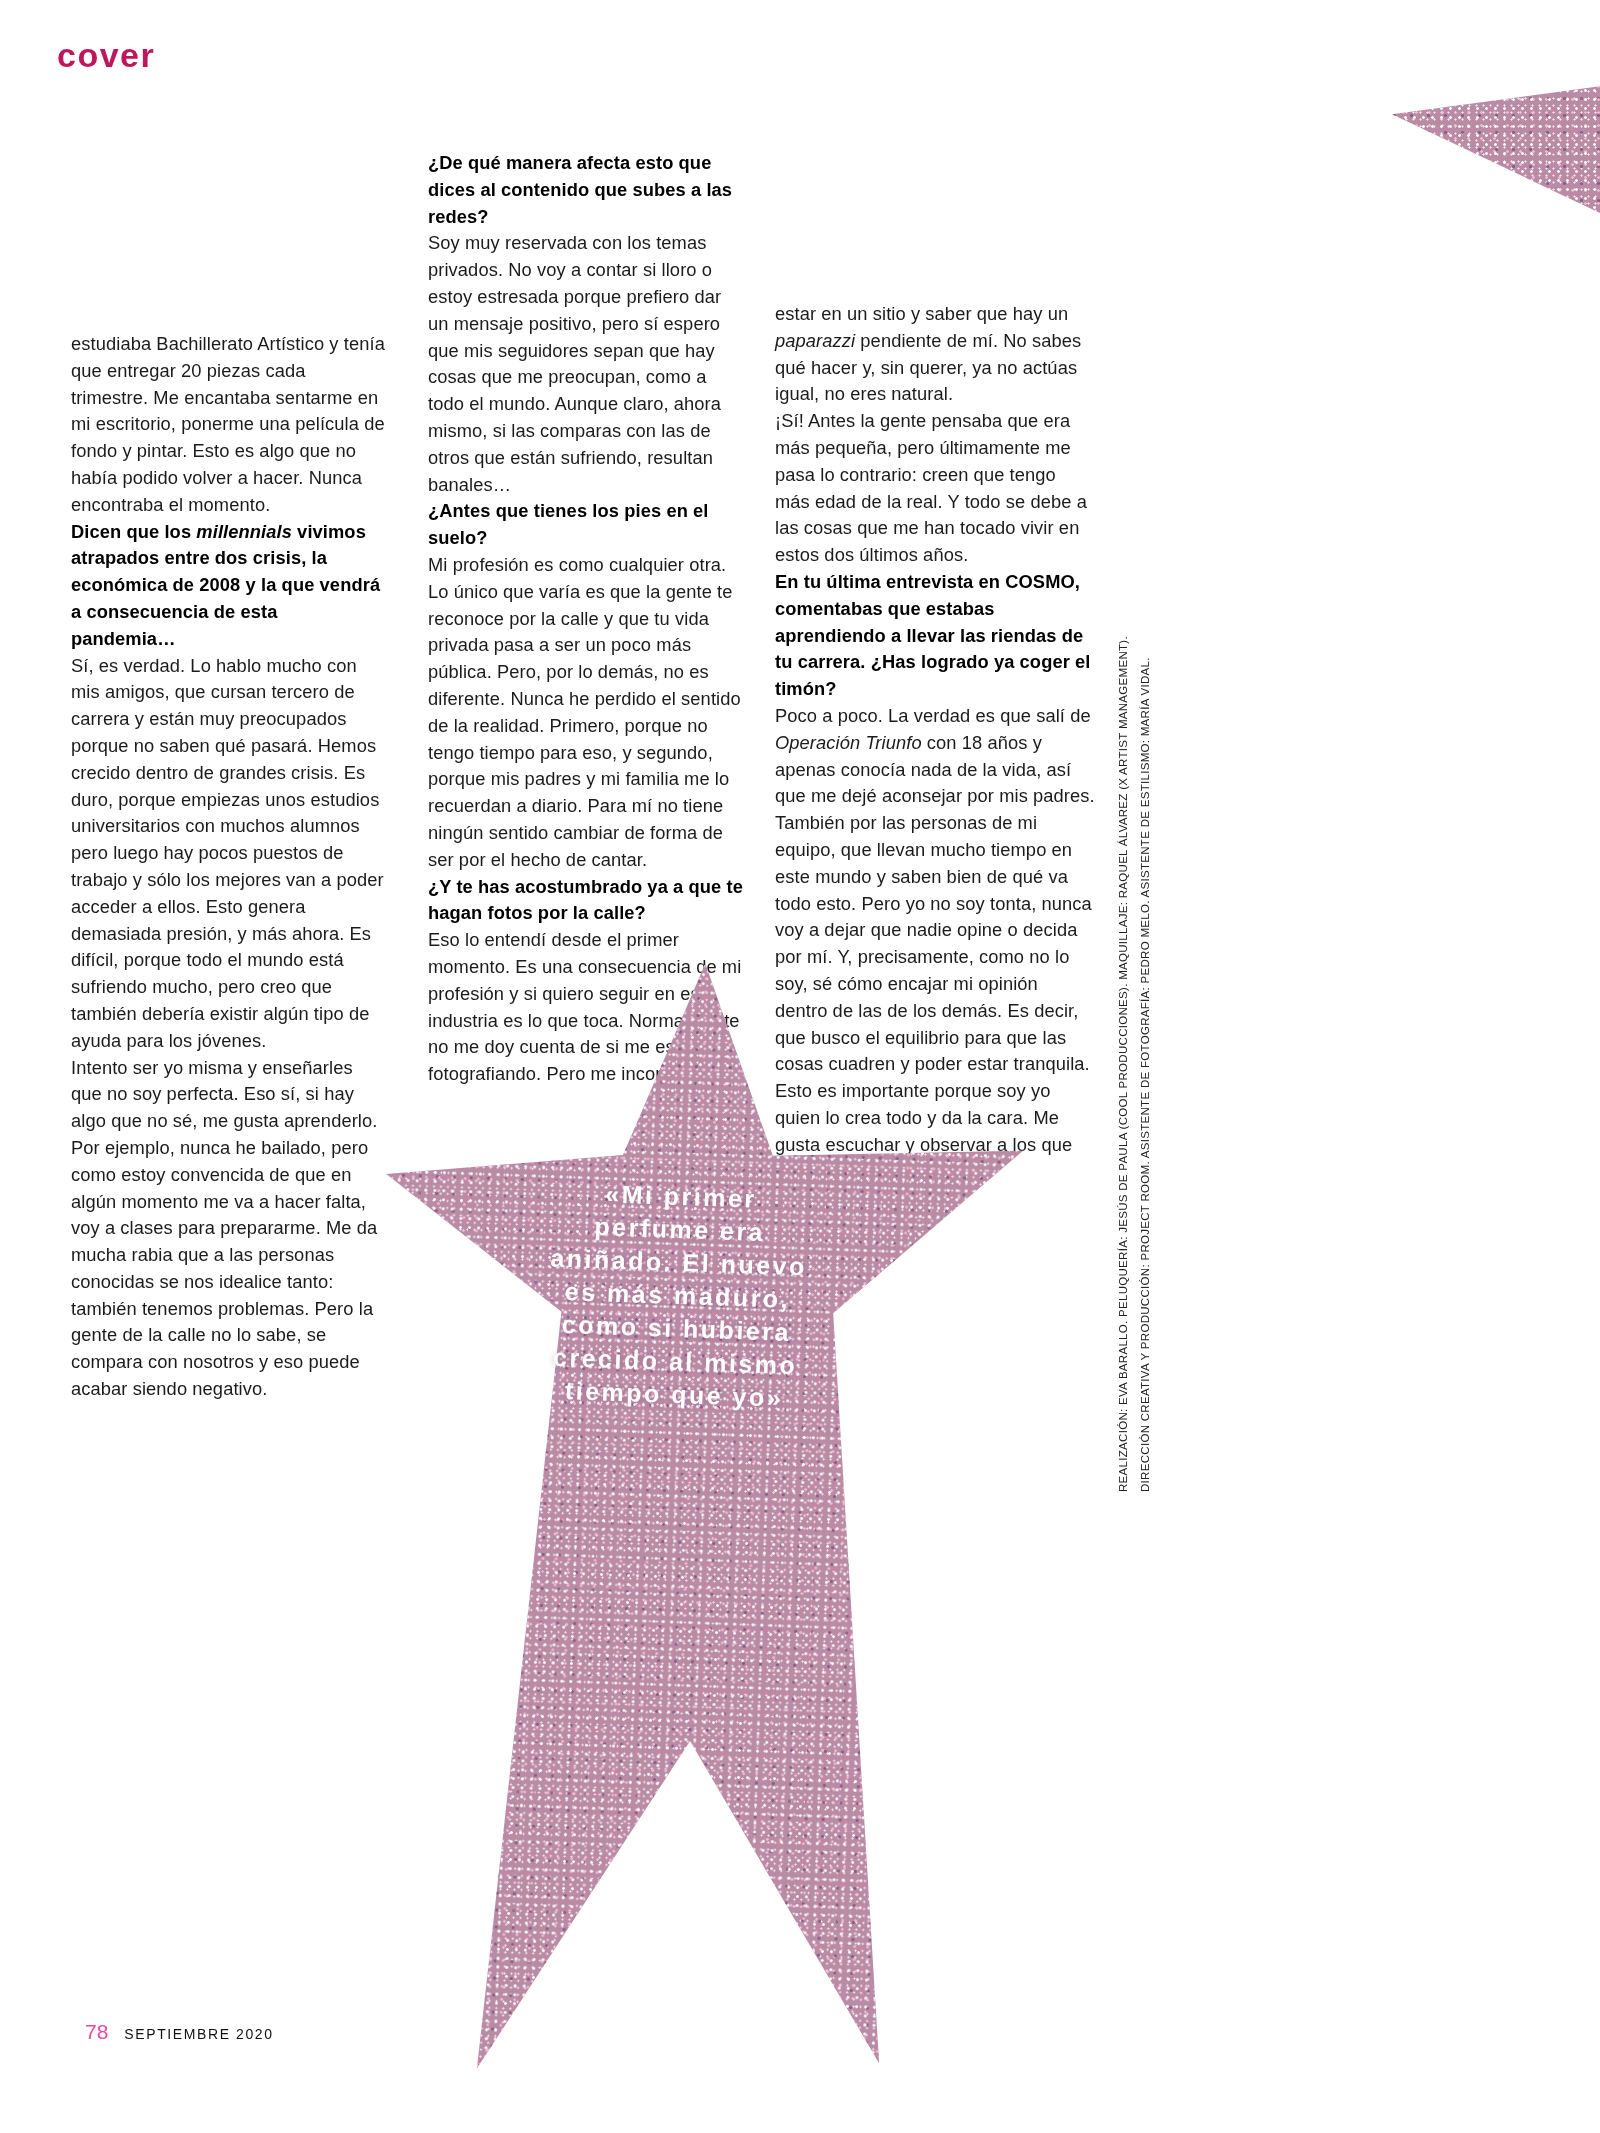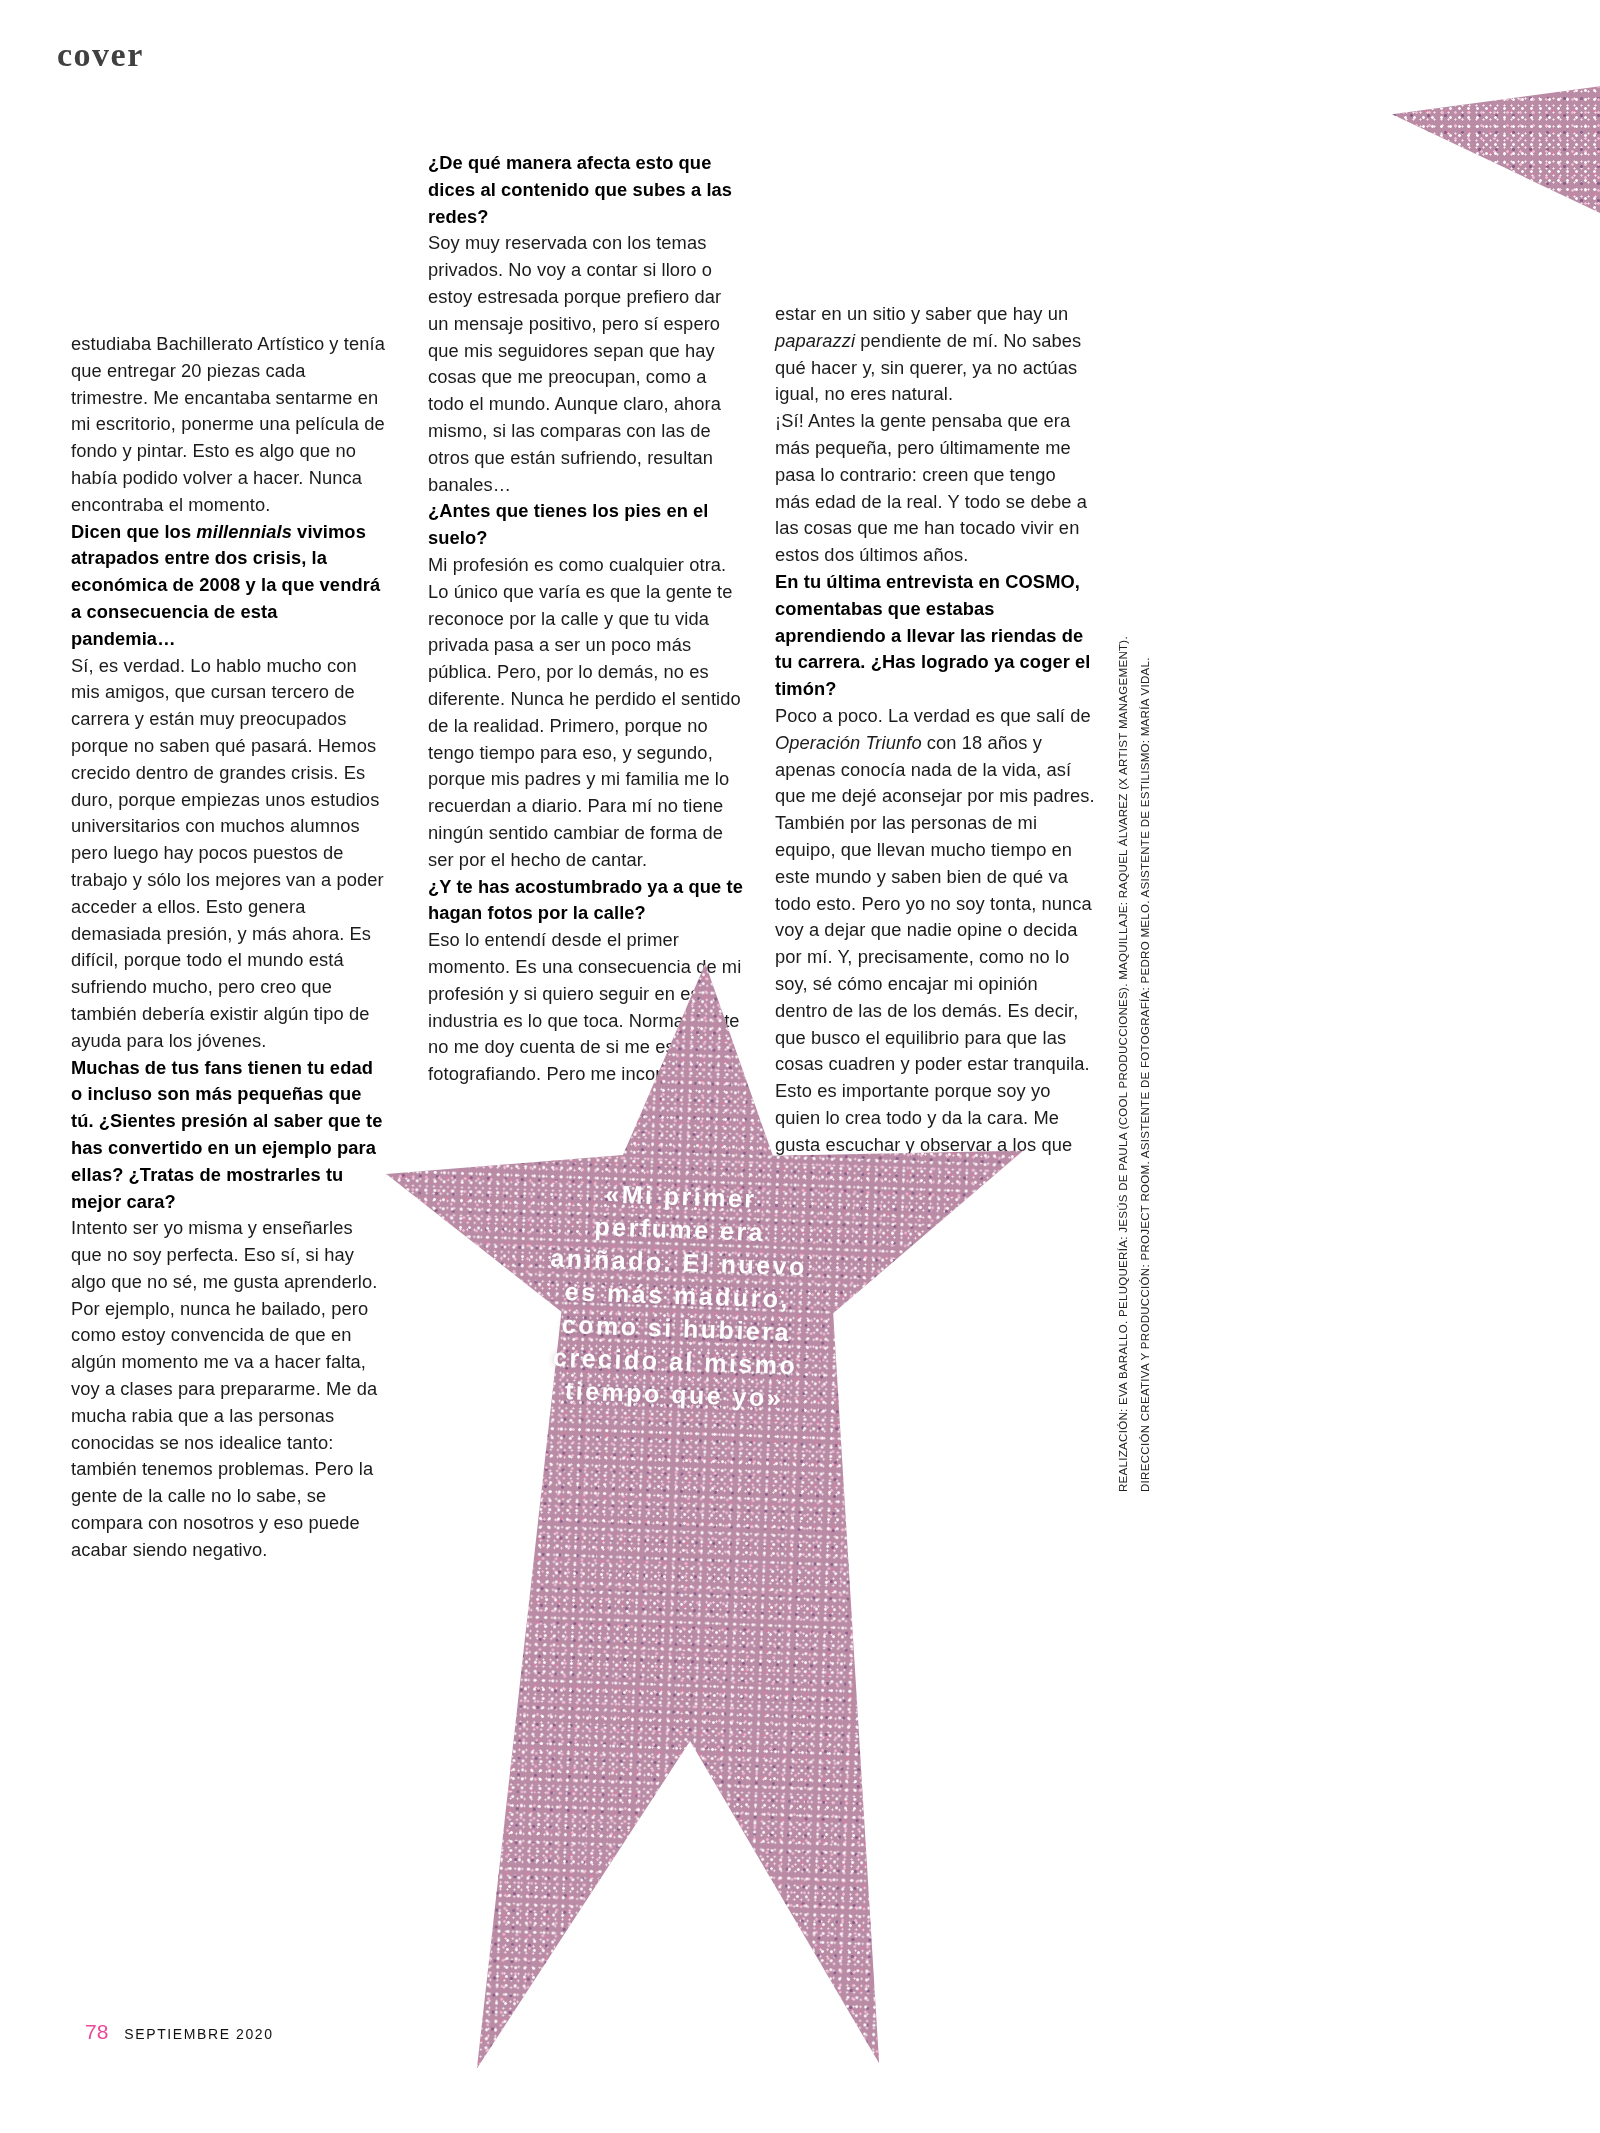--- a/index.html
+++ b/index.html
@@ -121,29 +121,28 @@
     top: 2020px;
   }
   .pagenum { font-size: 21px; color: #ec4899; }
   .issue   { font-size: 14px; letter-spacing: 1.6px; margin-left: 16px; color: #111; text-align: right; }
 </style>
 </head>
 <body>
 
 <div class="page">
 
-  <div class="cover-label" style="color: #404040; font-family: Liberation Serif, serif;">cover</div>
+  <div class="cover-label" style="color: #be185d;">cover</div>
 
   <div class="triangle glitter" style="background-color: rgb(185, 139, 165);"></div>
 
   <div class="col col1">
       <p class="a"><span>estudiaba Bachillerato Artístico y tenía que entregar 20 piezas cada trimestre. Me encantaba sentarme en mi escritorio, ponerme una película de fondo y pintar. Esto es algo que no había podido volver a hacer. Nunca encontraba el momento.</span></p>
       <p class="q"><span>Dicen que los </span><em>millennials</em><span> vivimos atrapados entre dos crisis, la económica de 2008 y la que vendrá a consecuencia de esta pandemia…</span></p>
       <p class="a"><span>Sí, es verdad. Lo hablo mucho con mis amigos, que cursan tercero de carrera y están muy preocupados porque no saben qué pasará. Hemos crecido dentro de grandes crisis. Es duro, porque empiezas unos estudios universitarios con muchos alumnos pero luego hay pocos puestos de trabajo y sólo los mejores van a poder acceder a ellos. Esto genera demasiada presión, y más ahora. Es difícil, porque todo el mundo está sufriendo mucho, pero creo que también debería existir algún tipo de ayuda para los jóvenes.</span></p>
-      <p class="q"><span>Muchas de tus fans tienen tu edad o incluso son más pequeñas que tú. ¿Sientes presión al saber que te has convertido en un ejemplo para ellas? ¿Tratas de mostrarles tu mejor cara?</span></p>
       <p class="a"><span>Intento ser yo misma y enseñarles que no soy perfecta. Eso sí, si hay algo que no sé, me gusta aprenderlo. Por ejemplo, nunca he bailado, pero como estoy convencida de que en algún momento me va a hacer falta, voy a clases para prepararme. Me da mucha rabia que a las personas conocidas se nos idealice tanto: también tenemos problemas. Pero la gente de la calle no lo sabe, se compara con nosotros y eso puede acabar siendo negativo.</span></p>
     </div>
   <div class="col col2">
       <p class="q"><span>¿De qué manera afecta esto que dices al contenido que subes a las redes?</span></p>
       <p class="a"><span>Soy muy reservada con los temas privados. No voy a contar si lloro o estoy estresada porque prefiero dar un mensaje positivo, pero sí espero que mis seguidores sepan que hay cosas que me preocupan, como a todo el mundo. Aunque claro, ahora mismo, si las comparas con las de otros que están sufriendo, resultan banales…</span></p>
       <p class="q"><span>¿Antes que tienes los pies en el suelo?</span></p>
       <p class="a"><span>Mi profesión es como cualquier otra. Lo único que varía es que la gente te reconoce por la calle y que tu vida privada pasa a ser un poco más pública. Pero, por lo demás, no es diferente. Nunca he perdido el sentido de la realidad. Primero, porque no tengo tiempo para eso, y segundo, porque mis padres y mi familia me lo recuerdan a diario. Para mí no tiene ningún sentido cambiar de forma de ser por el hecho de cantar.</span></p>
       <p class="q"><span>¿Y te has acostumbrado ya a que te hagan fotos por la calle?</span></p>
       <p class="a"><span>Eso lo entendí desde el primer momento. Es una consecuencia de mi profesión y si quiero seguir en esta industria es lo que toca. Normalmente no me doy cuenta de si me están fotografiando. Pero me incomoda</span></p>
     </div>

